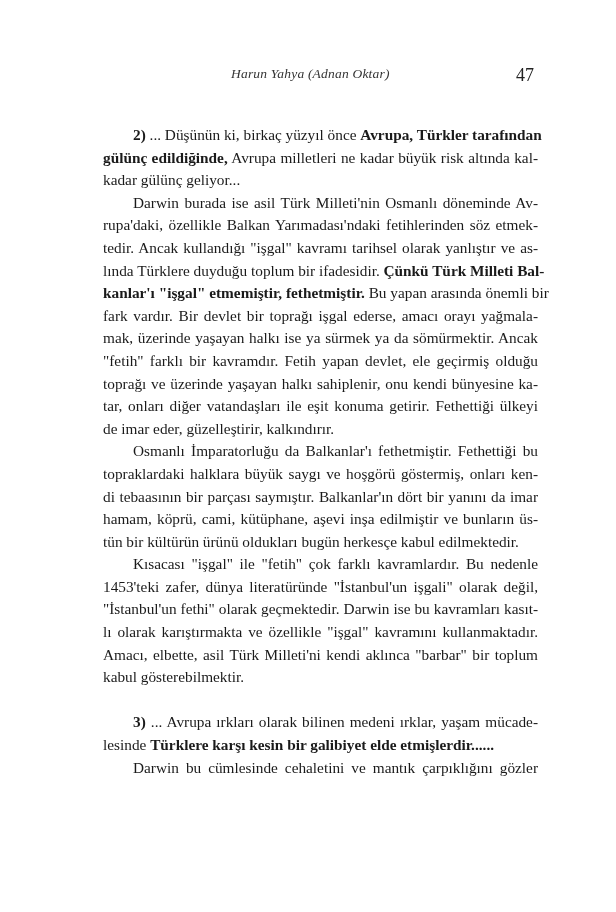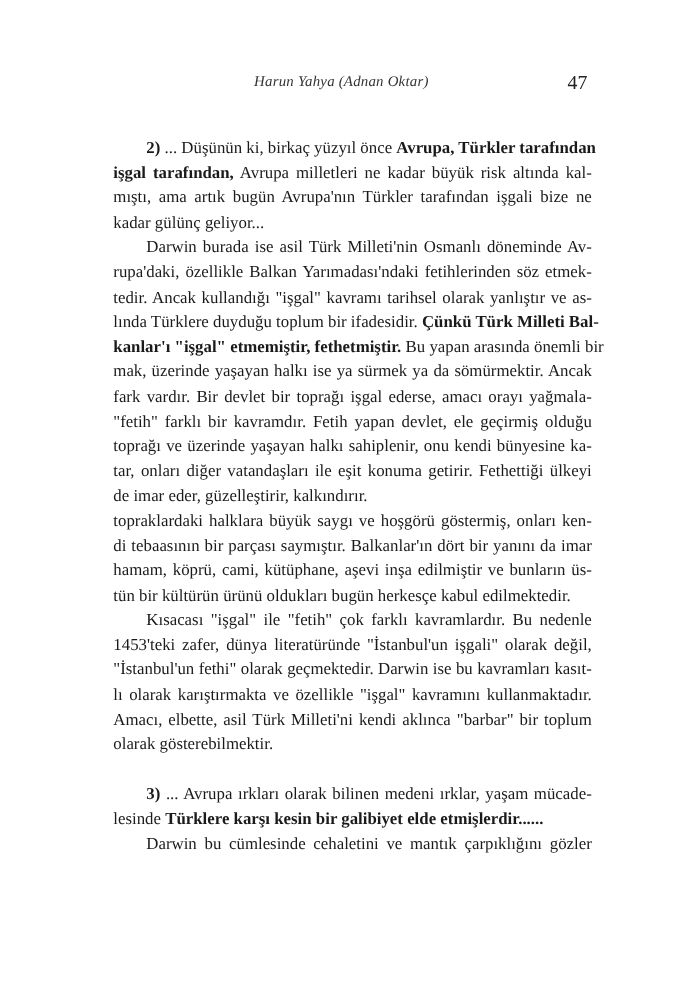--- a/index.html
+++ b/index.html
@@ -21,50 +21,50 @@
 <body>
 
 <div class="header">
   <span class="running-title">Harun Yahya (Adnan Oktar)</span>
   <span class="page-number">47</span>
 </div>
 
 <div class="body" id="body">
     <div class="paragraph">
       <div class="line indent"><b>2)</b><span> ... Düşünün ki, birkaç yüzyıl önce </span><b>Avrupa, Türkler tarafından</b></div>
-      <div class="line"><b>işgal tarafından,</b><span> Avrupa milletleri ne kadar büyük risk altında kal-</span></div>
-      <div class="line"><span>mıştı, ama artık bugün Avrupa'nın Türkler tarafından işgali bize ne</span></div>
+      <div class="line"><b>gülünç edildiğinde,</b><span> Avrupa milletleri ne kadar büyük risk altında kal-</span></div>
       <div class="line last"><span>kadar gülünç geliyor...</span></div>
     </div>
     <div class="paragraph">
       <div class="line indent"><span>Darwin burada ise asil Türk Milleti'nin Osmanlı döneminde Av-</span></div>
       <div class="line"><span>rupa'daki, özellikle Balkan Yarımadası'ndaki fetihlerinden söz etmek-</span></div>
       <div class="line"><span>tedir. Ancak kullandığı "işgal" kavramı tarihsel olarak yanlıştır ve as-</span></div>
       <div class="line"><span>lında Türklere duyduğu toplum bir ifadesidir. </span><b>Çünkü Türk Milleti Bal-</b></div>
       <div class="line"><b>kanlar'ı "işgal" etmemiştir, fethetmiştir.</b><span> Bu yapan arasında önemli bir</span></div>
+      <div class="line"><span>fark vardır. Bir devlet bir toprağı işgal ederse, amacı orayı yağmala-</span></div>
       <div class="line"><span>mak, üzerinde yaşayan halkı ise ya sürmek ya da sömürmektir. Ancak</span></div>
-      <div class="line"><span>fark vardır. Bir devlet bir toprağı işgal ederse, amacı orayı yağmala-</span></div>
       <div class="line"><span>"fetih" farklı bir kavramdır. Fetih yapan devlet, ele geçirmiş olduğu</span></div>
       <div class="line"><span>toprağı ve üzerinde yaşayan halkı sahiplenir, onu kendi bünyesine ka-</span></div>
       <div class="line"><span>tar, onları diğer vatandaşları ile eşit konuma getirir. Fethettiği ülkeyi</span></div>
       <div class="line last"><span>de imar eder, güzelleştirir, kalkındırır.</span></div>
     </div>
     <div class="paragraph">
+      <div class="line indent"><span>Osmanlı İmparatorluğu da Balkanlar'ı fethetmiştir. Fethettiği bu</span></div>
       <div class="line"><span>topraklardaki halklara büyük saygı ve hoşgörü göstermiş, onları ken-</span></div>
       <div class="line"><span>di tebaasının bir parçası saymıştır. Balkanlar'ın dört bir yanını da imar</span></div>
       <div class="line"><span>hamam, köprü, cami, kütüphane, aşevi inşa edilmiştir ve bunların üs-</span></div>
       <div class="line last"><span>tün bir kültürün ürünü oldukları bugün herkesçe kabul edilmektedir.</span></div>
     </div>
     <div class="paragraph">
       <div class="line indent"><span>Kısacası "işgal" ile "fetih" çok farklı kavramlardır. Bu nedenle</span></div>
       <div class="line"><span>1453'teki zafer, dünya literatüründe "İstanbul'un işgali" olarak değil,</span></div>
       <div class="line"><span>"İstanbul'un fethi" olarak geçmektedir. Darwin ise bu kavramları kasıt-</span></div>
       <div class="line"><span>lı olarak karıştırmakta ve özellikle "işgal" kavramını kullanmaktadır.</span></div>
       <div class="line"><span>Amacı, elbette, asil Türk Milleti'ni  kendi aklınca "barbar" bir toplum</span></div>
-      <div class="line last"><span>olarak gösterebilmektir.</span></div>
+      <div class="line last"><span>kabul gösterebilmektir.</span></div>
     </div>
     <div class="gap"></div>
     <div class="paragraph">
       <div class="line indent"><b>3)</b><span> ... Avrupa ırkları olarak bilinen medeni ırklar, yaşam mücade-</span></div>
       <div class="line last"><span>lesinde </span><b>Türklere karşı kesin bir galibiyet elde etmişlerdir......</b></div>
     </div>
     <div class="paragraph">
       <div class="line indent"><span>Darwin bu cümlesinde cehaletini ve mantık çarpıklığını gözler</span></div>
     </div>
   </div>

